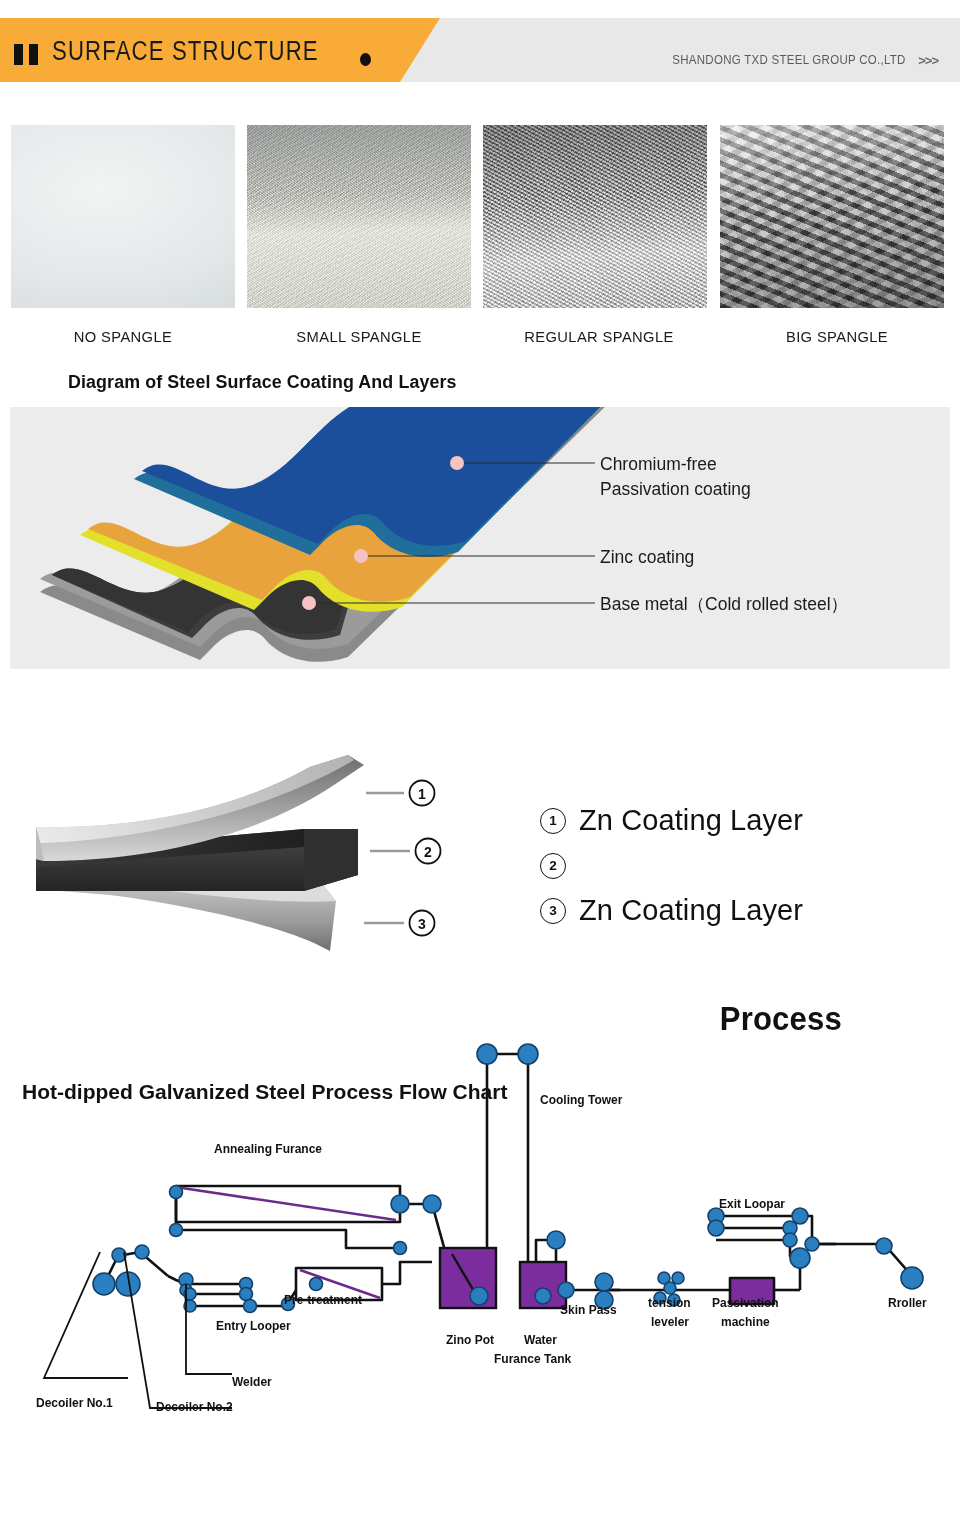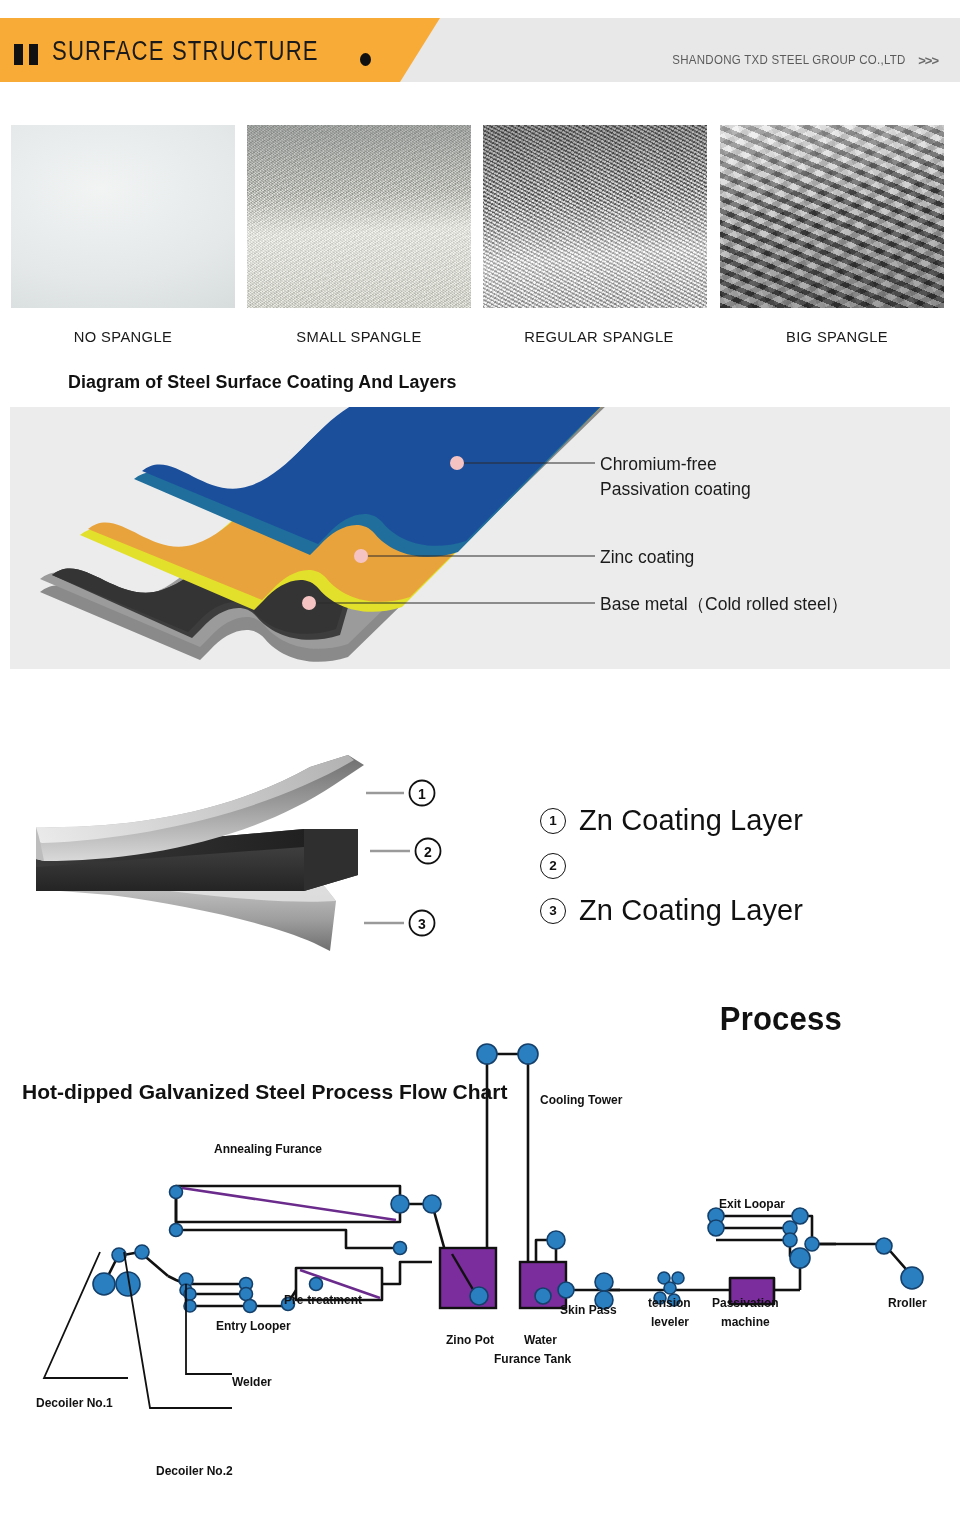--- a/index.html
+++ b/index.html
@@ -409,21 +409,21 @@
       <circle cx="812" cy="204" r="7"></circle>
       <circle cx="800" cy="218" r="10"></circle>
 
       <circle cx="884" cy="206" r="8"></circle>
       <circle cx="912" cy="238" r="11"></circle>
     </g>
   </svg>
 </div>
 
 <div class="flow-lbl" style="left:36px;top:1396px;">Decoiler  No.1</div>
-<div class="flow-lbl" style="left:128px;top:1464px;padding-left:28px;">Decoiler  No.2</div>
+<div class="flow-lbl" style="left:128px;top:1400px;padding-left:28px;">Decoiler  No.2</div>
 <div class="flow-lbl" style="left:232px;top:1375px;">Welder</div>
 <div class="flow-lbl" style="left:216px;top:1319px;">Entry Looper</div>
 <div class="flow-lbl" style="left:284px;top:1293px;">Pre-treatment</div>
 <div class="flow-lbl" style="left:214px;top:1142px;">Annealing  Furance</div>
 <div class="flow-lbl" style="left:540px;top:1093px;">Cooling Tower</div>
 <div class="flow-lbl" style="left:446px;top:1333px;">Zino Pot</div>
 <div class="flow-lbl" style="left:524px;top:1333px;">Water</div>
 <div class="flow-lbl" style="left:494px;top:1352px;">Furance Tank</div>
 <div class="flow-lbl" style="left:560px;top:1303px;">Skin Pass</div>
 <div class="flow-lbl" style="left:648px;top:1296px;">tension</div>

